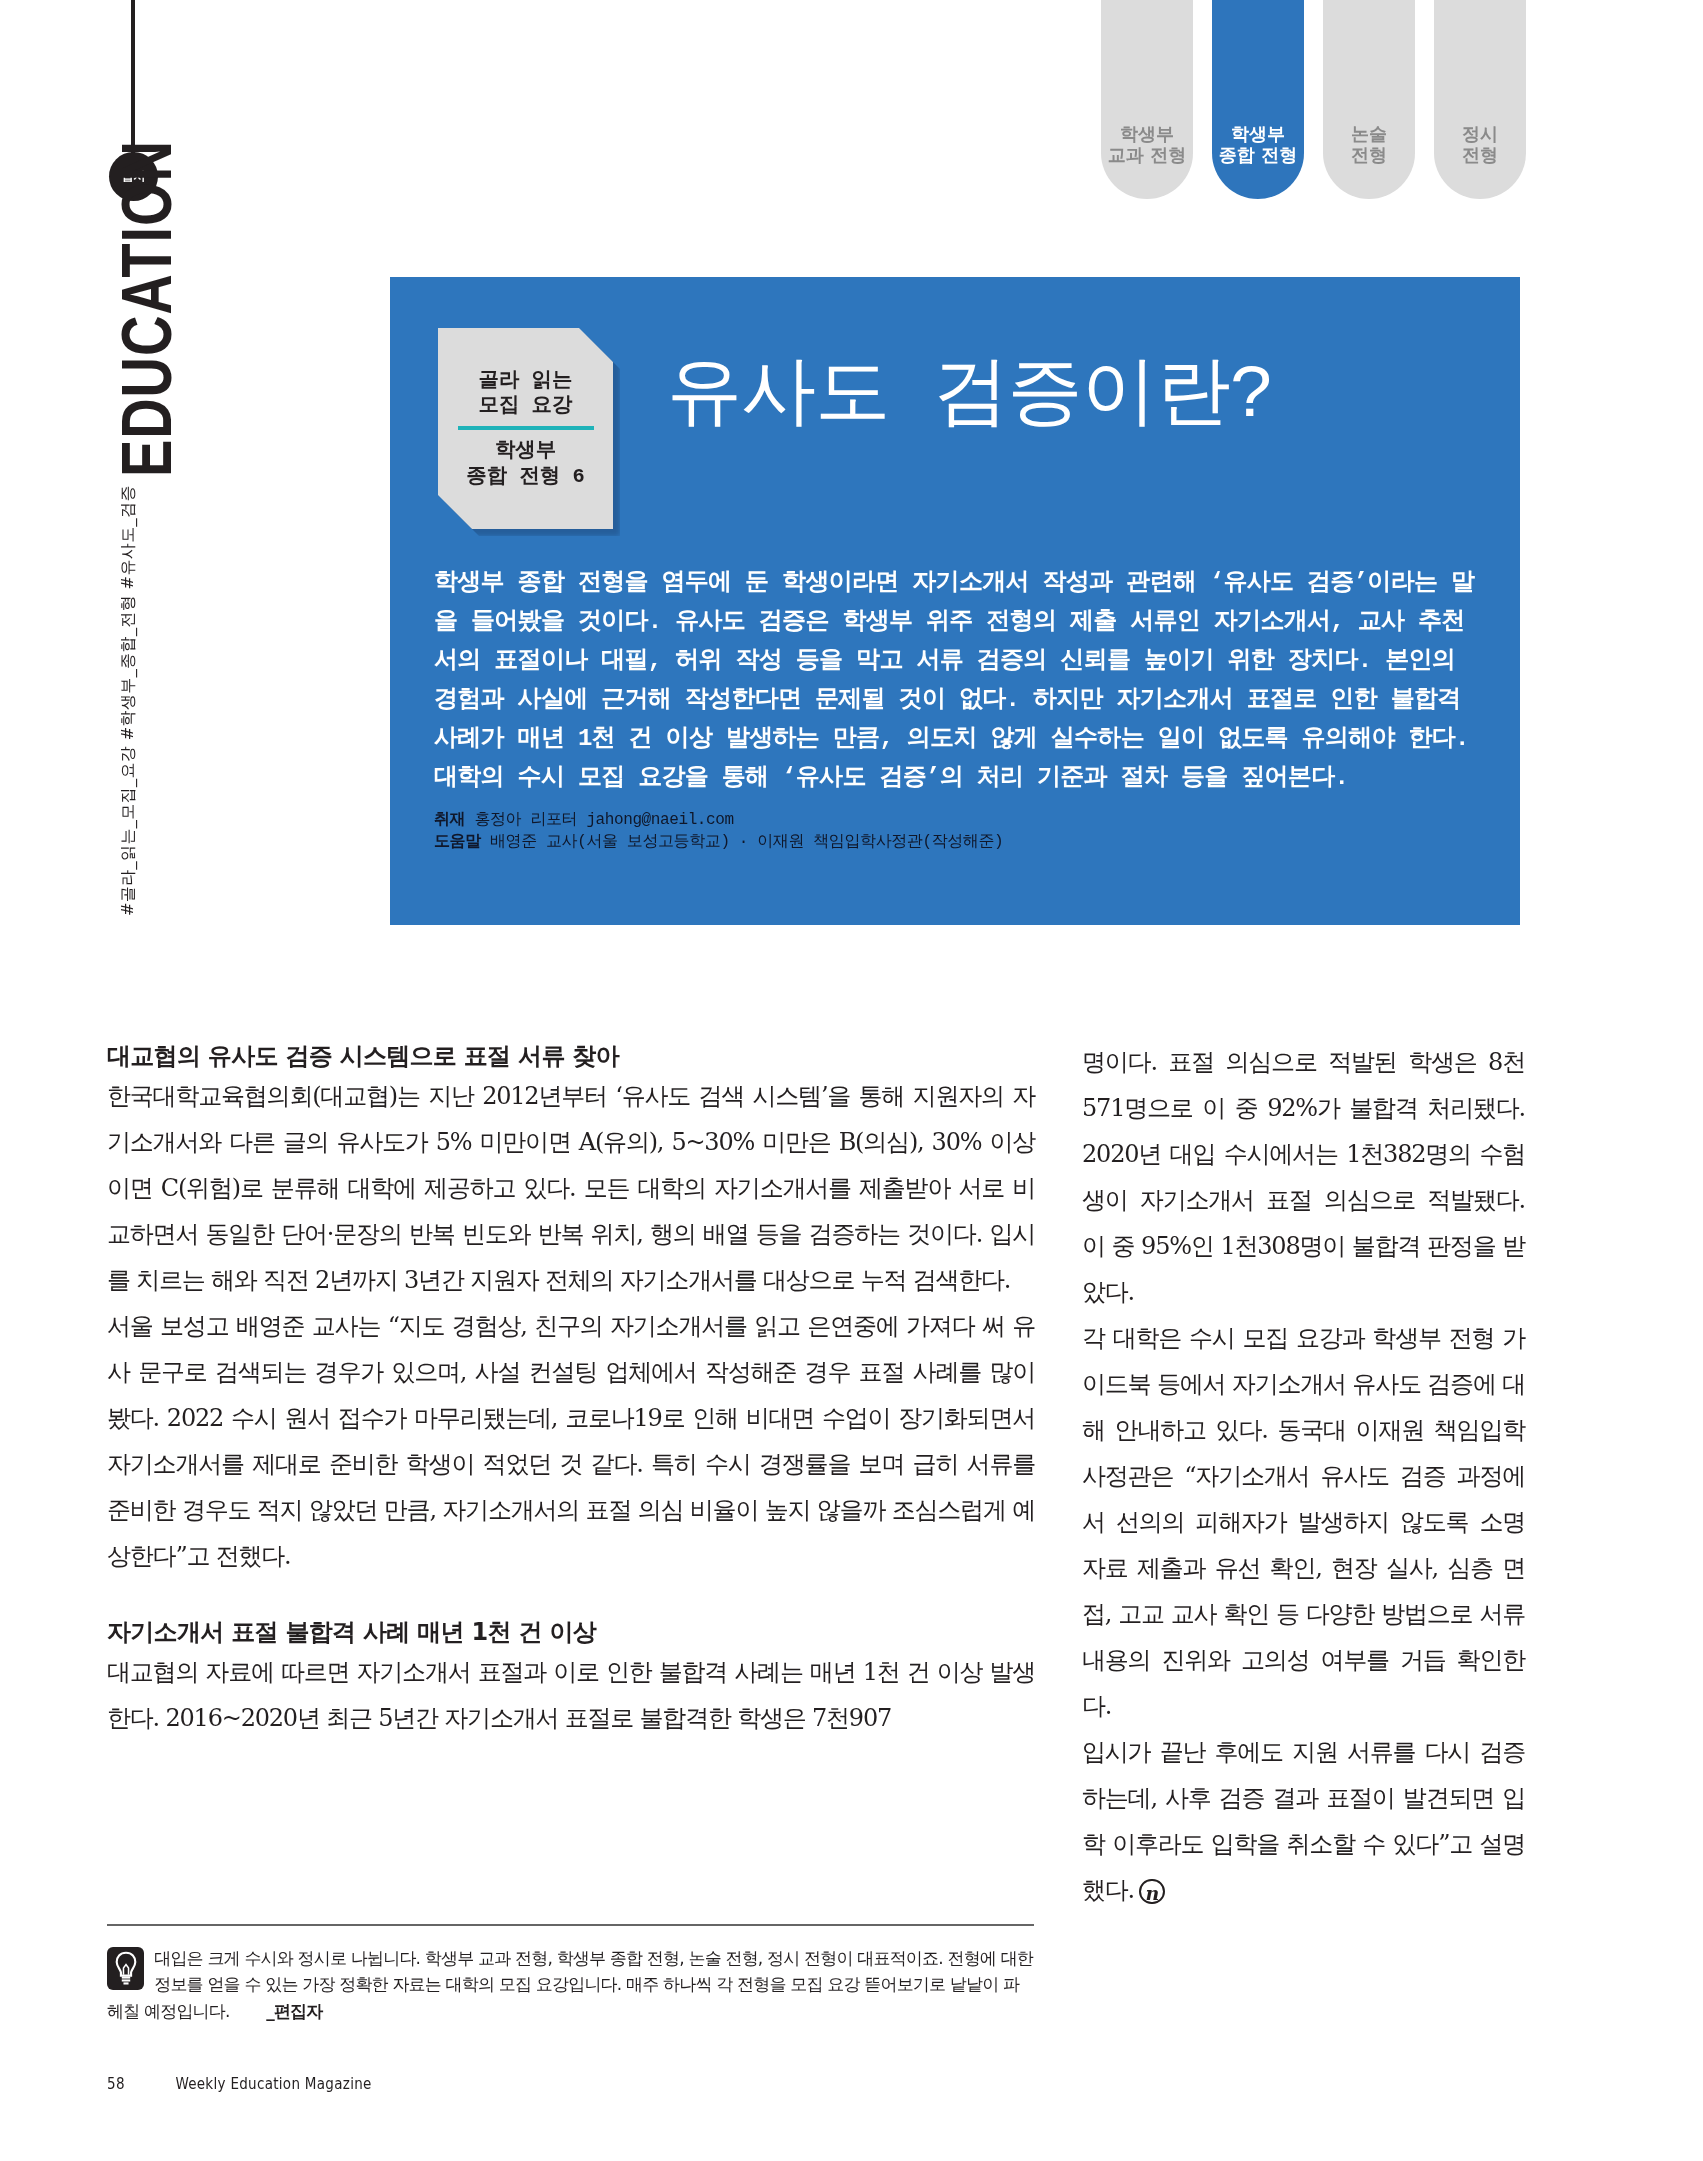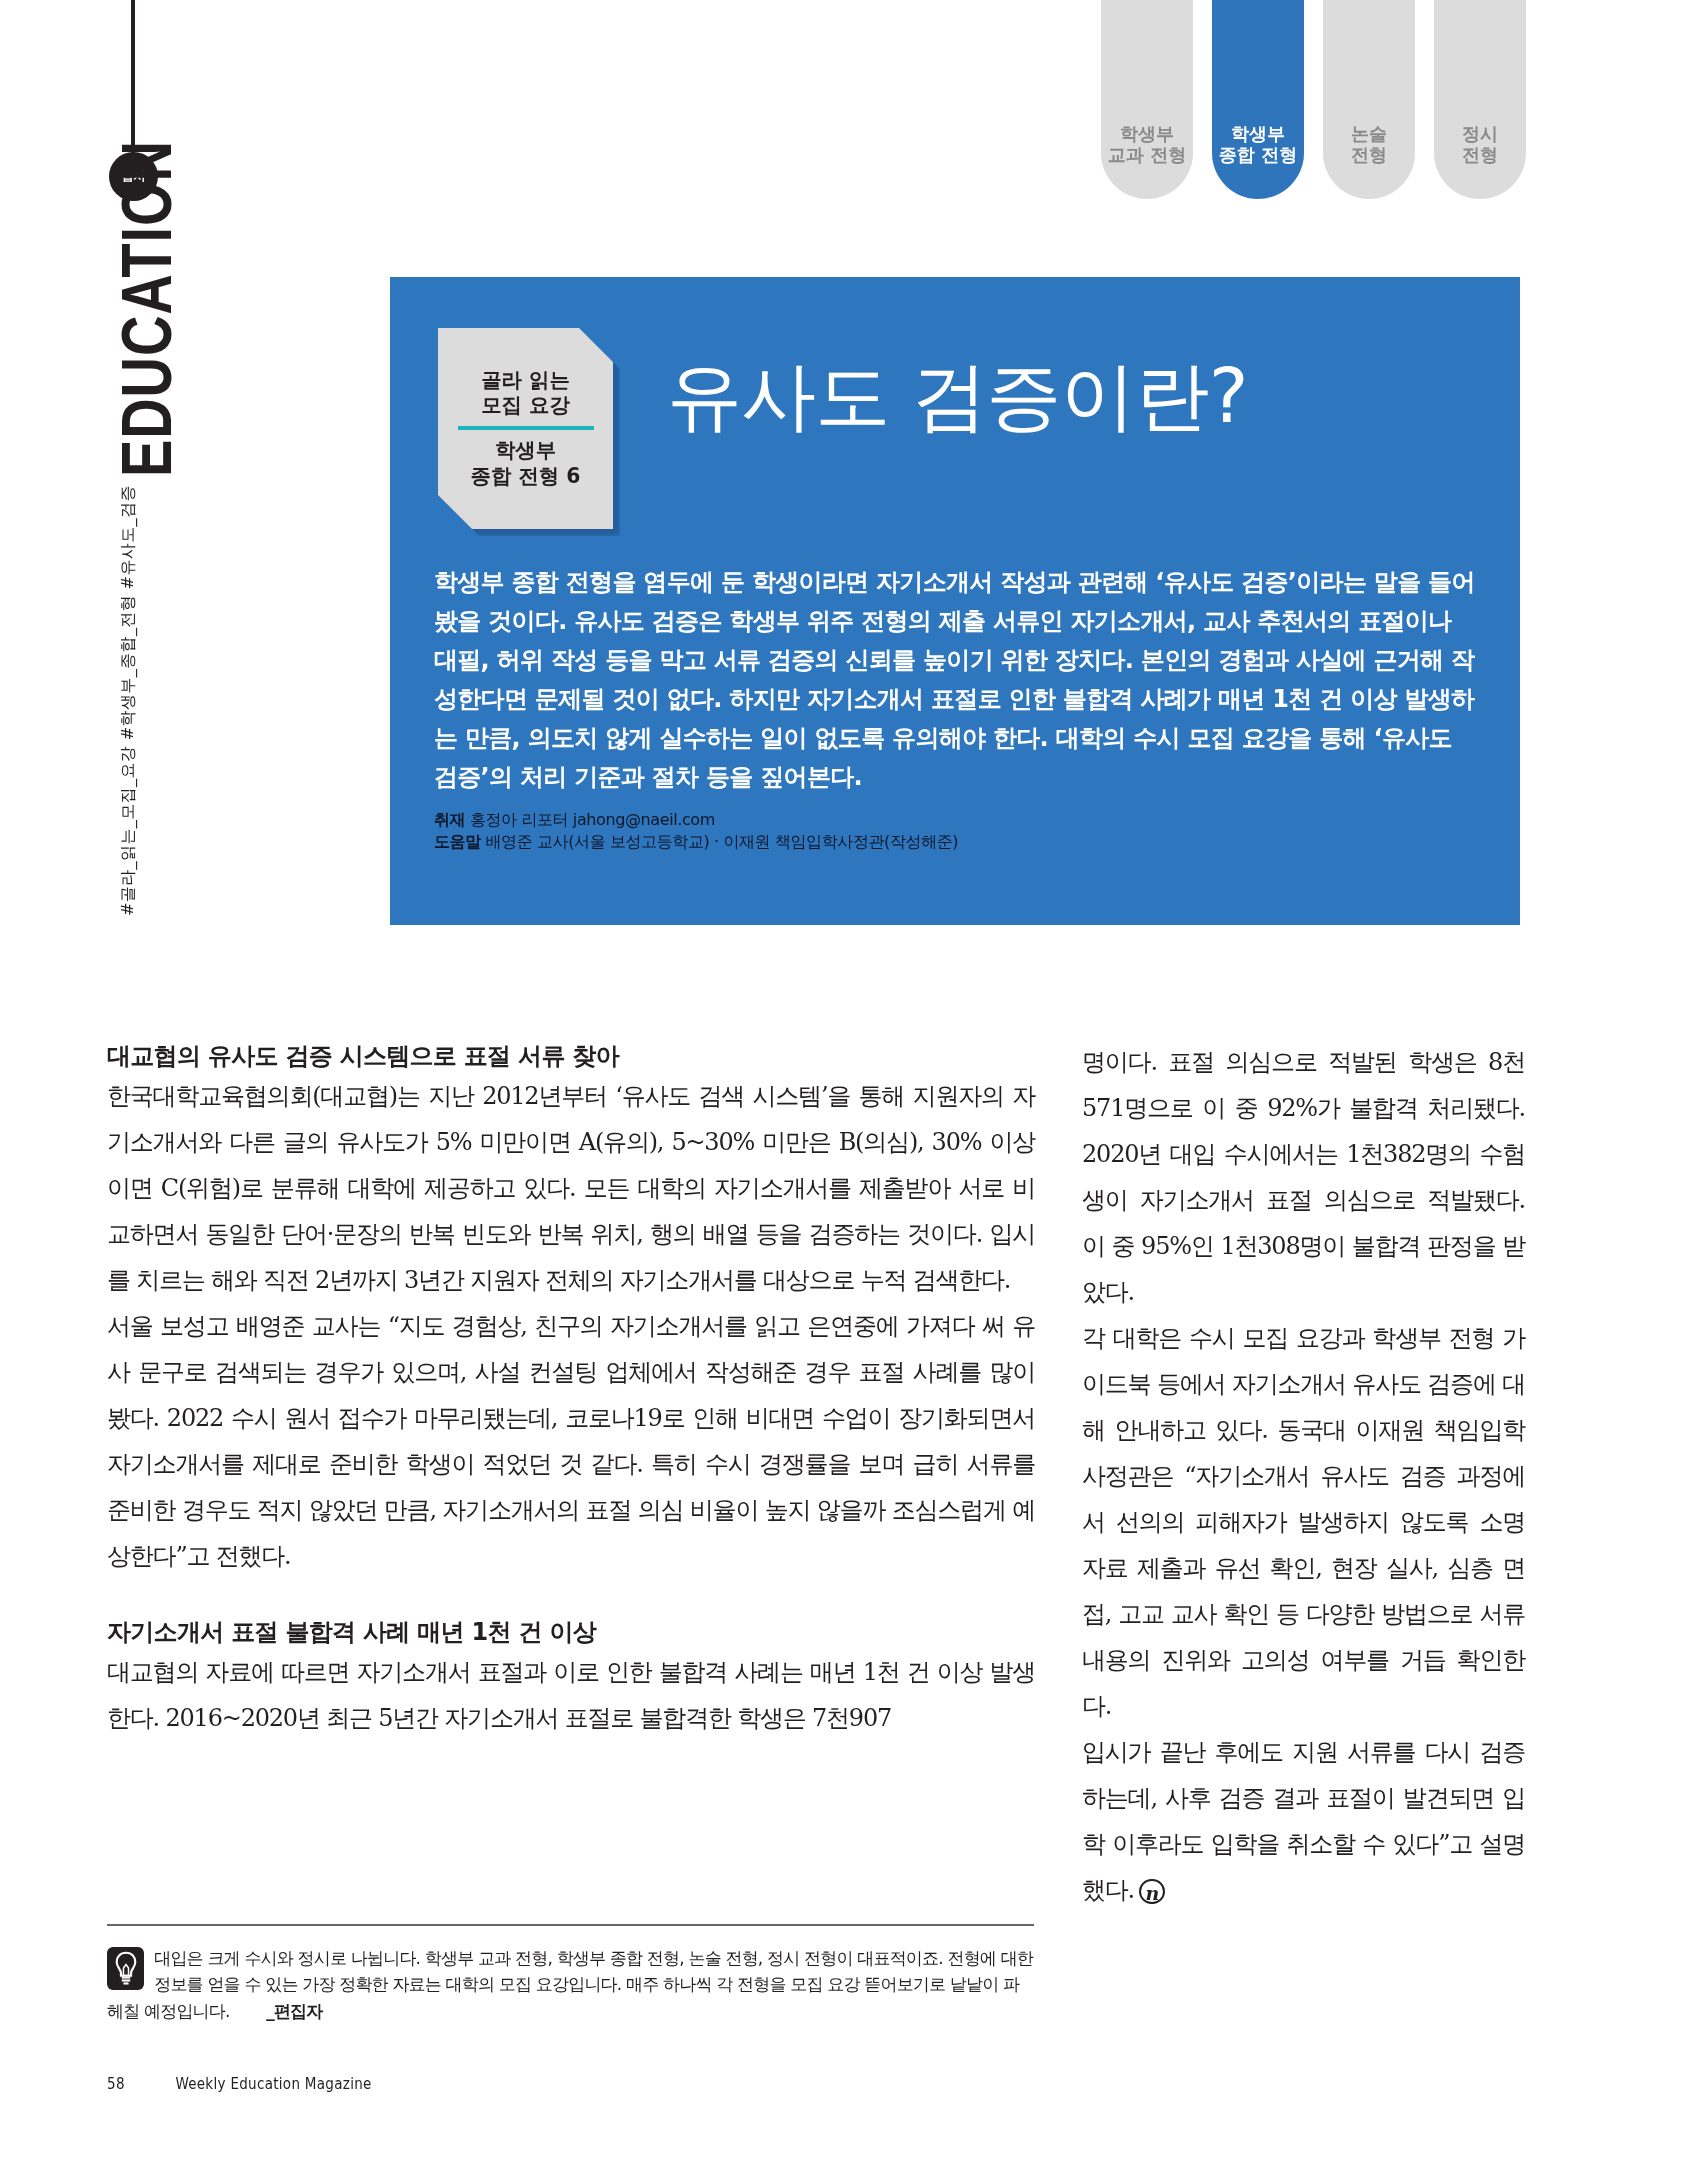--- a/index.html
+++ b/index.html
@@ -10,21 +10,21 @@
   .rail-badge { position:absolute; left:109px; top:152px; width:49px; height:49px; border-radius:50%; background:#231f20; color:#fff; font-size:12px; font-weight:bold; display:flex; align-items:center; justify-content:center; }
   .rail-edu { position:absolute; left:106px; top:477px; transform-origin:0 0; transform:rotate(-90deg); font-family:"Liberation Sans", sans-serif; font-weight:bold; font-size:56px; letter-spacing:0.9px; color:#231f20; white-space:nowrap; transform:rotate(-90deg) scaleY(1.25); }
   .rail-tags { position:absolute; left:118px; top:916px; transform-origin:0 0; transform:rotate(-90deg); font-size:16px; color:#231f20; white-space:nowrap; letter-spacing:0.4px; }
 
   
   .tabs { position:absolute; top:0; left:1101px; display:flex; gap:19px; }
   .tab { width:92px; height:199px; background:#dcdcdc; border-radius:0 0 46px 46px; display:flex; flex-direction:column; justify-content:flex-end; align-items:center; padding-bottom:34px; box-sizing:border-box; color:#8a8a8a; font-size:18px; font-weight:bold; line-height:21px; text-align:center; }
   .tab.active { background:#2e75bc; color:#ffffff; }
 
   
-  .hero { position:absolute; left:390px; top:277px; width:1130px; height:648px; background:#2e76bd; }
+  .hero { position:absolute; left:390px; top:277px; width:1130px; height:648px; background:#2e76bd;font-family:Liberation Mono, monospace; }
   .hero-label { position:absolute; left:48px; top:51px; width:175px; height:201px; background:#dcdcdc; clip-path:polygon(0 0, 141px 0, 175px 34px, 175px 201px, 34px 201px, 0 167px); box-shadow:5.1px 5.1px 8.5px rgba(0,0,0,0.3); display:flex; flex-direction:column; align-items:center; justify-content:center; text-align:center; }
   .hero-label-shadow { position:absolute; left:55px; top:58px; width:175px; height:201px; background:rgba(20,50,90,0.35); clip-path:polygon(0 0, 141px 0, 175px 34px, 175px 201px, 34px 201px, 0 167px); filter:blur(2.6px); }
   .hero-label .l1 { font-size:20.4px; font-weight:bold; color:#231f20; line-height:25.6px; }
   .hero-label .divider { width:136px; height:4.3px; background:#1fb3b9; margin:6.8px 0 8.5px; }
   .hero-label .l2 { font-size:20.4px; font-weight:bold; color:#231f20; line-height:25.6px; }
   .hero-title { position:absolute; left:277px; top:77px; color:#fff; font-size:75px; line-height:85px; font-weight:normal; letter-spacing:-0.9px; }
   .hero-lead { position:absolute; left:44px; top:286px; width:1048px; color:#fff; font-size:24px; font-weight:bold; line-height:39px; letter-spacing:-0.7px; }
   .hero-credits { position:absolute; left:44px; top:532px; color:#0f172a; font-size:16px; line-height:22px; letter-spacing:-0.4px; }
   .hero-credits b { font-weight:bold; }
 

